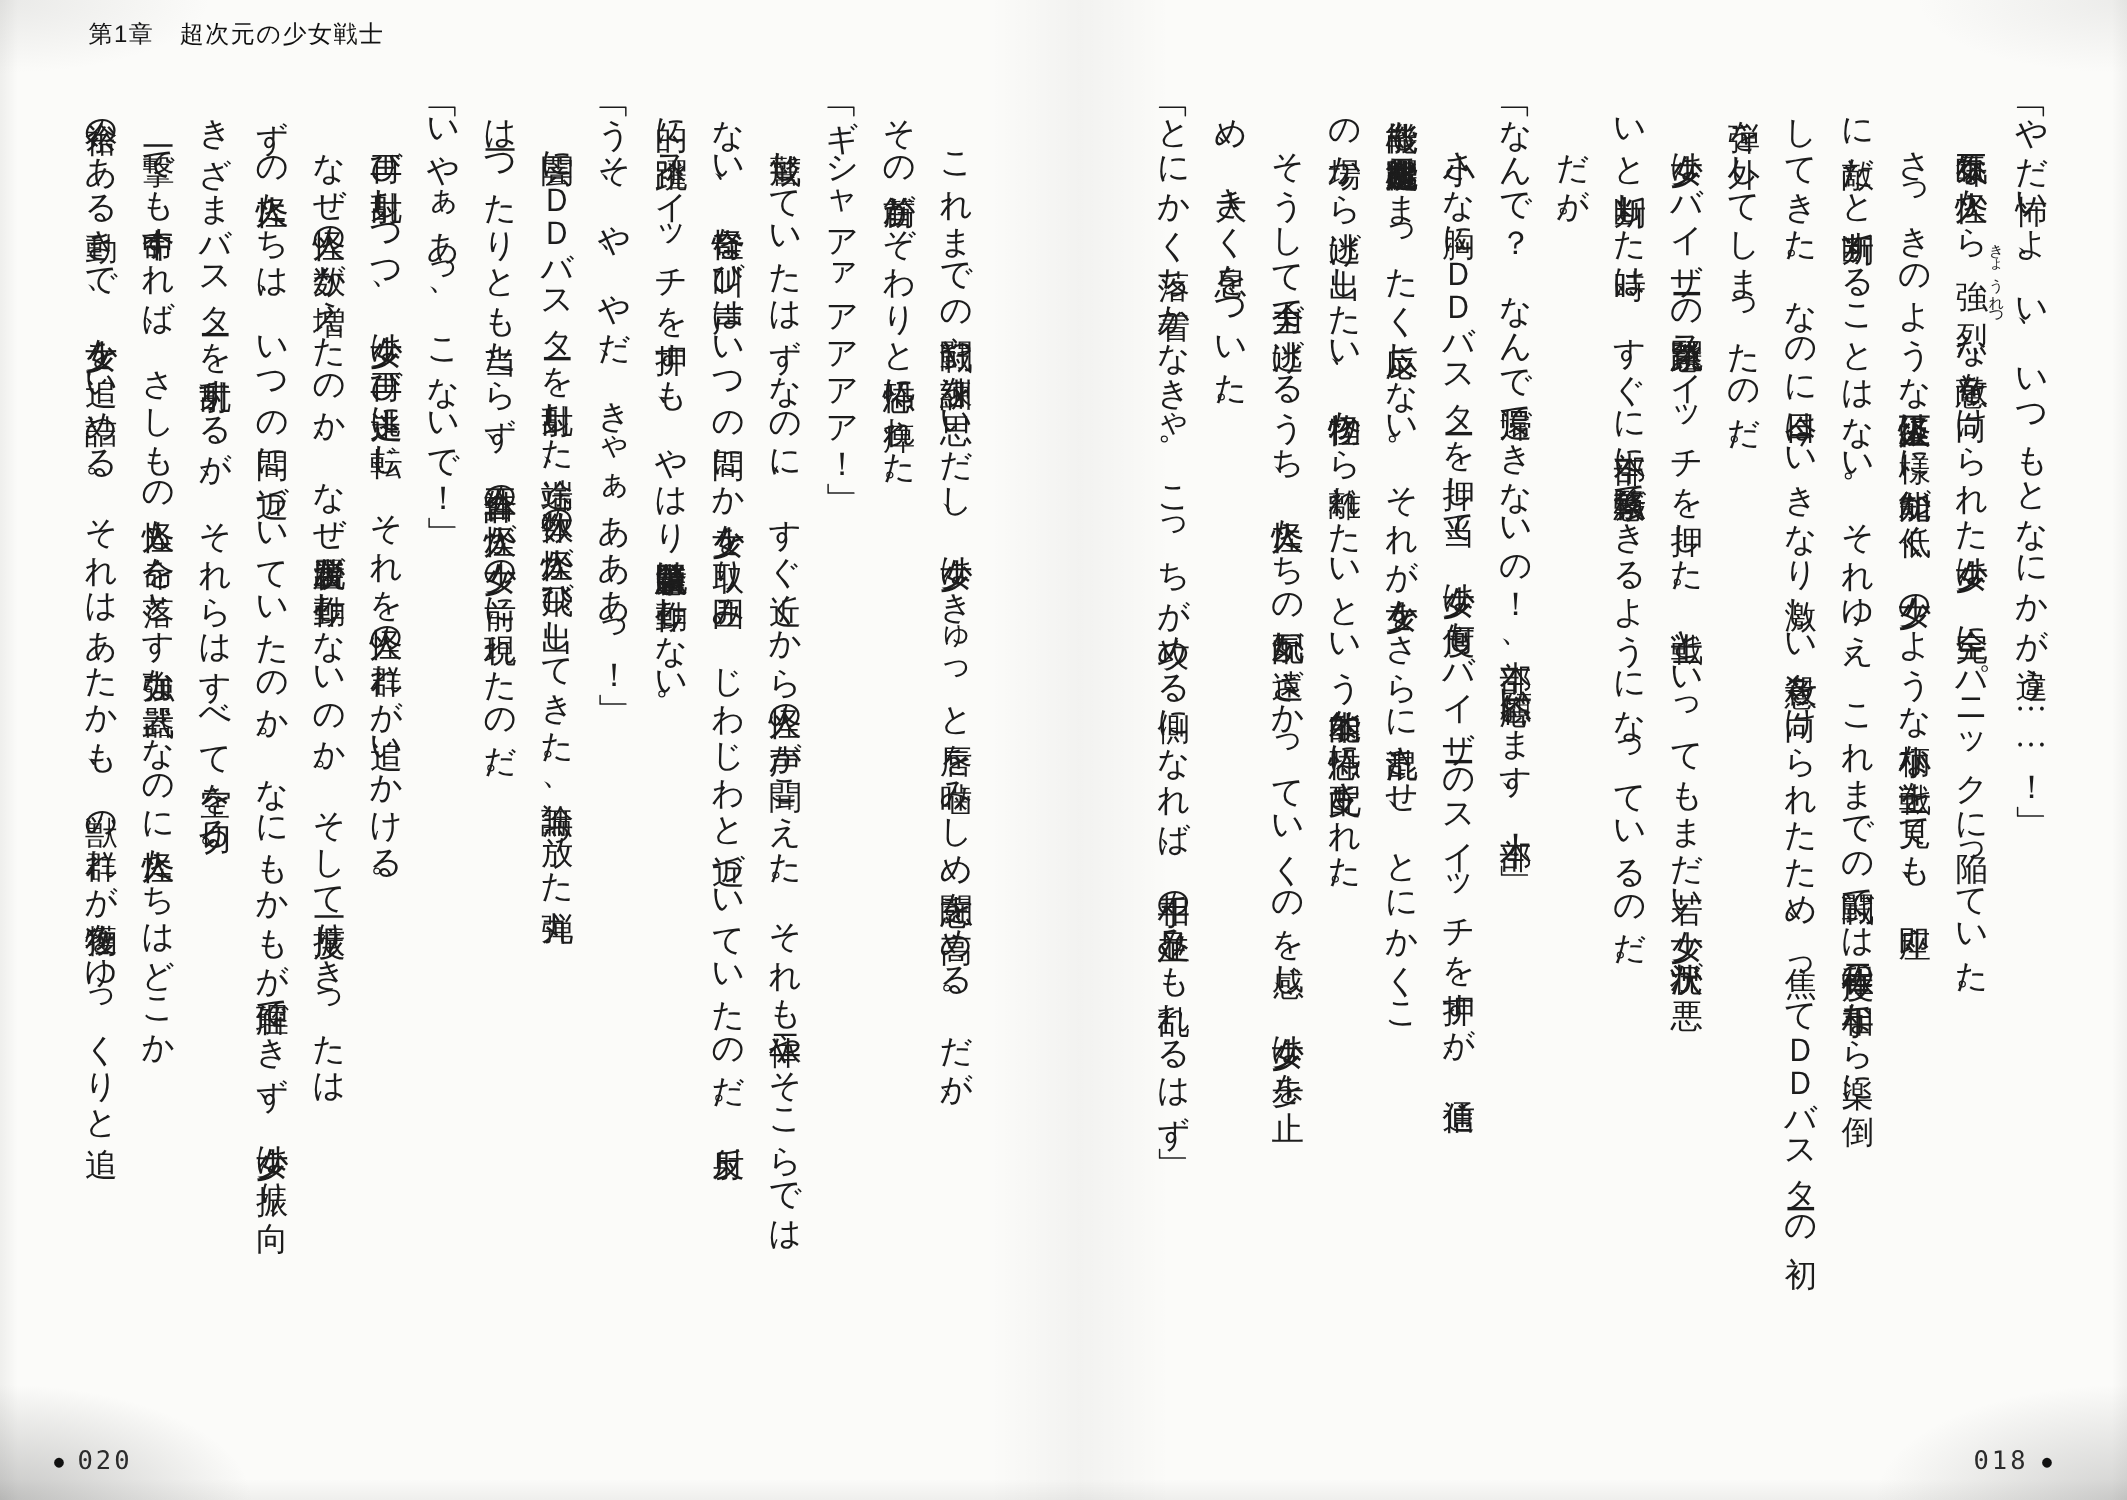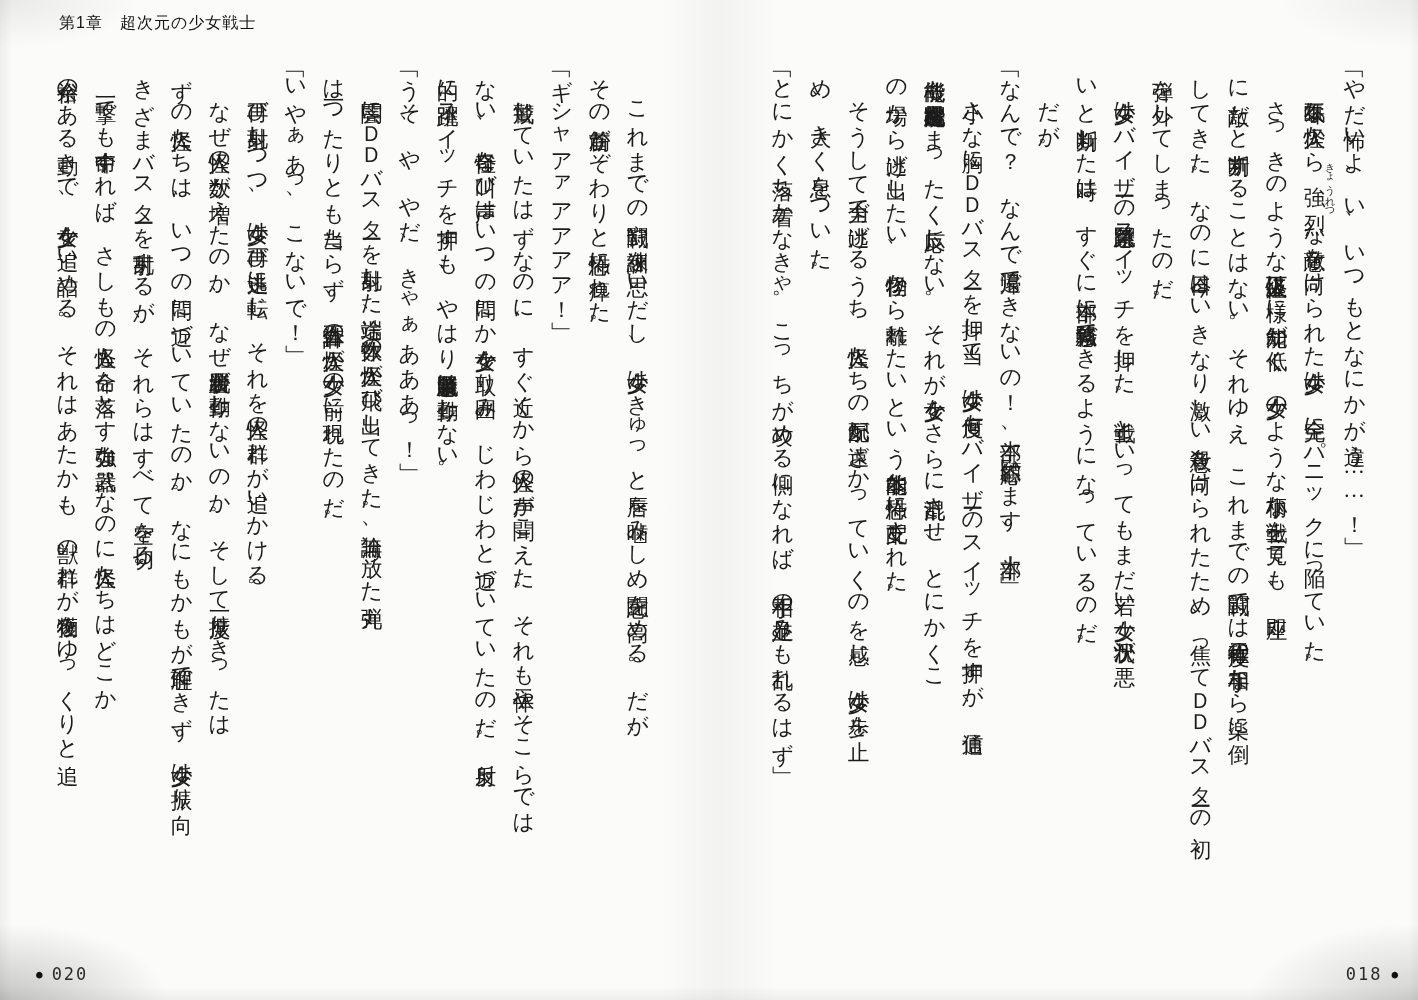--- a/index.html
+++ b/index.html
@@ -43,21 +43,21 @@
   .text-block p.indent{text-indent:1em;}
   ruby rt{font-size:10px;letter-spacing:0;}
   .pagenum{
     position:absolute;bottom:16px;z-index:6;
     font-family:"DejaVu Sans Mono", monospace;
     font-size:17px;color:#2b2b2b;letter-spacing:2px;
     display:flex;align-items:center;gap:9px;
   }
   .pagenum .bullet{font-size:11px;line-height:1;color:#111;letter-spacing:0;}
   .pagenum.pn-left{left:36px;}
-  .pagenum.pn-right{right:20px;}
+  .pagenum.pn-right{right:50px;}
 </style>
 </head>
 <body>
 
 <div class="running-head">第1章　超次元の少女戦士</div>
 
 <main>
   <section class="text-block right-page">
       <p class="tcol">「やだ怖いよ、い、いつもとなにかが違う……！」</p>
       <p class="tcol indent">不気味な怪人から<ruby>強烈<rt>きょうれつ</rt></ruby>な敵意を向けられた少女は、完全にパニックに陥っていた。</p>

